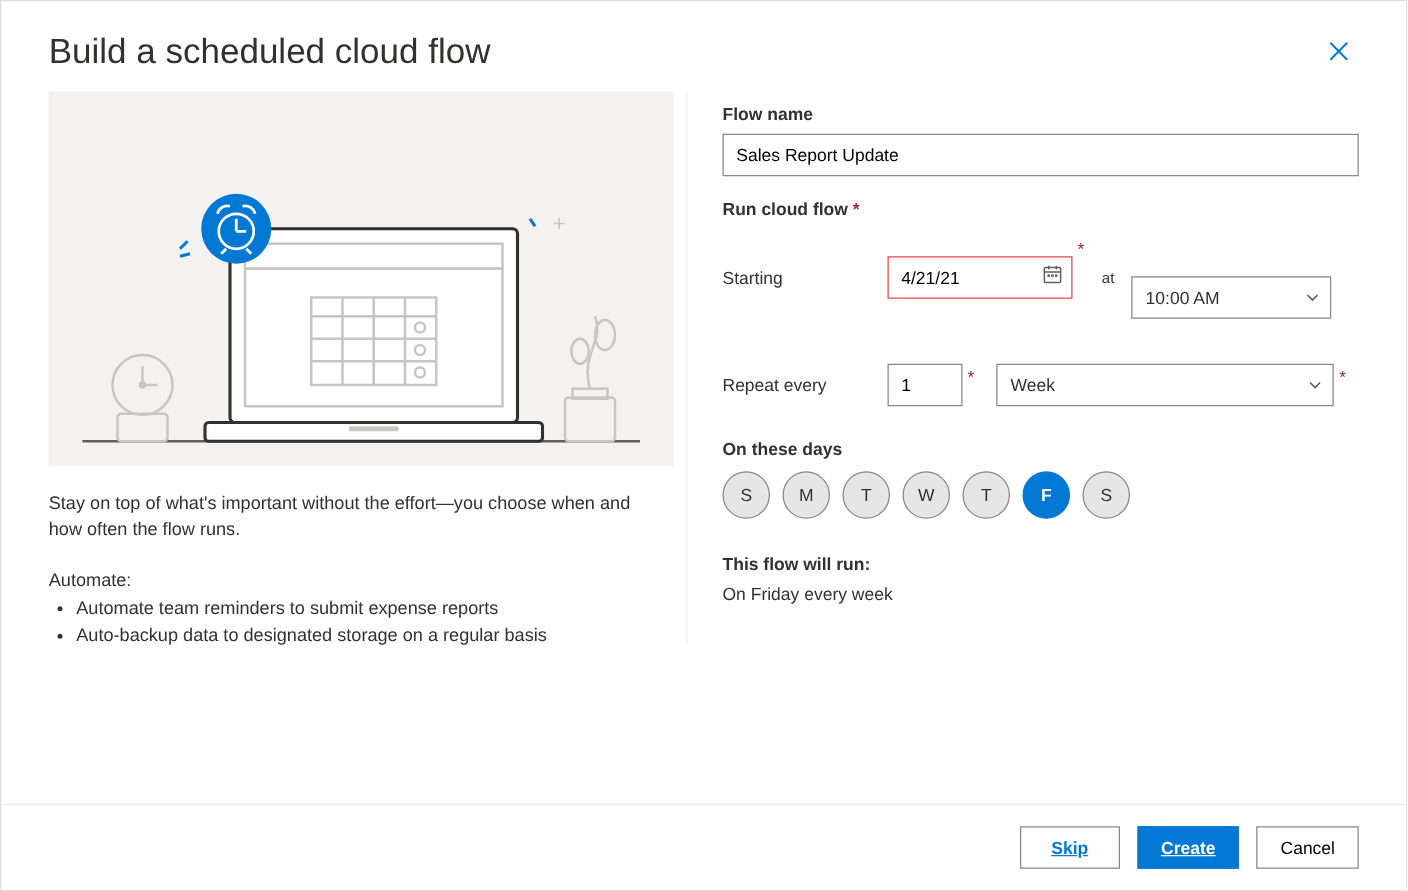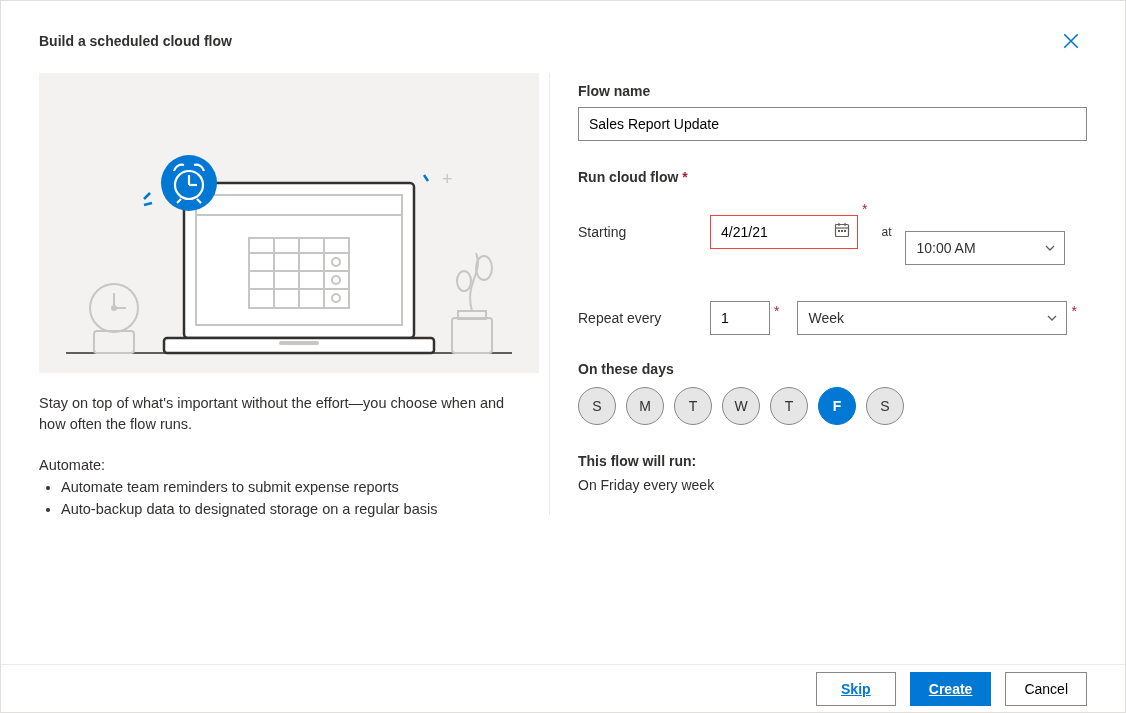--- a/index.html
+++ b/index.html
@@ -4,21 +4,21 @@
 <style>
   * { box-sizing: border-box; }
   html, body { margin:0; padding:0; font-family: "Segoe UI", -apple-system, Arial, sans-serif; color:#323130; }
   .dialog {
     width:1126px; height:713px; background:#fff; border:1px solid #e1dfdd; position:relative;
   }
   .header {
     display:flex; align-items:center; justify-content:space-between;
     padding: 24px 38px 10px 38px;
   }
-  .title { font-size:14px; font-weight:700; }
+  .title { font-size:28px; font-weight:400; }
   .close-btn { cursor:pointer; width:32px; height:32px; display:flex; align-items:center; justify-content:center; }
   .body {
     display:flex; padding: 0 38px;
   }
   .left-col { width:510px; padding-right:30px; }
   .illus {
     width:500px; height:300px; background:#f3f2f1; display:flex; align-items:flex-end; justify-content:center;
     position:relative; overflow:hidden; margin-top:6px;
   }
   .illus svg { display:block; }
@@ -28,21 +28,21 @@
   ul.examples li { font-size:14.5px; line-height:1.5; }
   .divider { width:1px; background:#edebe9; margin:6px 0; }
   .right-col {
     flex:1; padding-left:28px; padding-top:16px;
   }
   .label { font-size:14px; font-weight:600; margin-bottom:8px; display:block; }
   .req::after { content:" *"; color:#a4262c; }
   .text-input {
     width:100%; height:34px; border:1px solid #8a8886; padding:0 10px; font-size:14px; font-family:inherit;
   }
-  .section { margin-bottom:28px; }
+  .section { margin-bottom:18px; }
   .row { display:flex; align-items:center; gap:0; margin-top:14px; }
   .row-label { font-size:14px; width:132px; }
   .date-field { position:relative; width:148px; }
   .date-input { width:100%; height:34px; border:1px solid #ef4444; padding:0 30px 0 10px; font-size:14px; font-family:inherit;}
   .cal-icon { position:absolute; right:8px; top:50%; transform:translateY(-50%); }
   .asterisk { color:#a4262c; font-size:14px; margin:0 4px; align-self:flex-start; padding-top:2px;}
   .at-label { font-size:12px; margin:0 14px 0 10px; }
   .select-like {
     height:34px; border:1px solid #8a8886; display:flex; align-items:center; justify-content:space-between;
     padding:0 8px 0 10px; font-size:14px; cursor:pointer; background:#fff;
@@ -52,21 +52,21 @@
   .repeat-unit { width:270px; margin-left:14px; }
   .days-row { display:flex; gap:10px; margin-top:10px; }
   .day-btn {
     width:38px; height:38px; border-radius:50%; border:1px solid #8a8886; background:#e6e6e6;
     display:flex; align-items:center; justify-content:center; font-size:14px; cursor:pointer; color:#323130;
   }
   .day-btn.selected { background:#0078d4; border-color:#0078d4; color:#fff; font-weight:600; }
   .info-head { font-size:14px; font-weight:600; margin-top:28px; }
   .info-text { font-size:14px; margin-top:8px; }
   .footer {
-    position:absolute; bottom:0; left:0; right:0; height:48px;
+    position:absolute; bottom:0; left:0; right:0; height:69px;
     border-top:1px solid #edebe9; display:flex; align-items:center; justify-content:flex-end;
     padding:0 38px; gap:14px;
   }
   .btn {
     height:34px; min-width:80px; padding:0 18px; border:1px solid #8a8886; background:#fff;
     font-size:14px; font-family:inherit; cursor:pointer; display:flex; align-items:center; justify-content:center;
   }
   .btn-primary { background:#0078d4; border-color:#0078d4; color:#fff; font-weight:600; text-decoration:underline; }
   .btn-link { border:1px solid #8a8886; color:#0078d4; text-decoration:underline; font-weight:600; }
   .chevron { width:12px; height:12px; }

